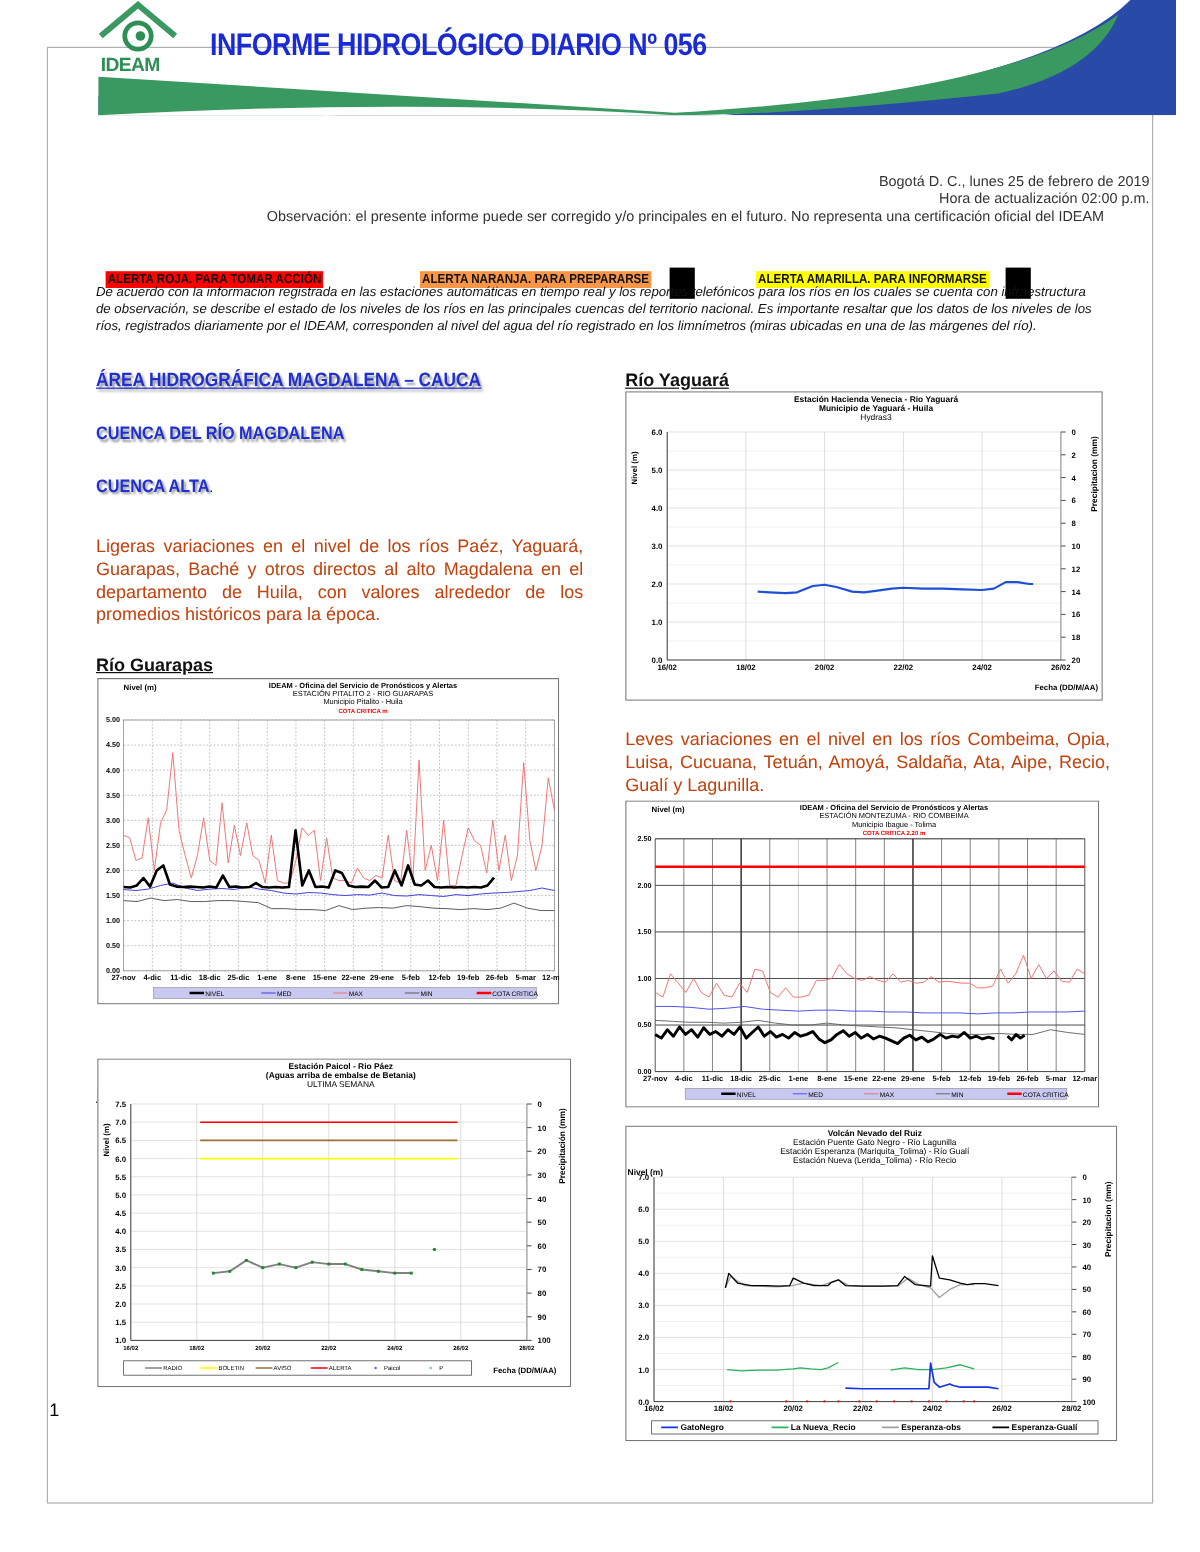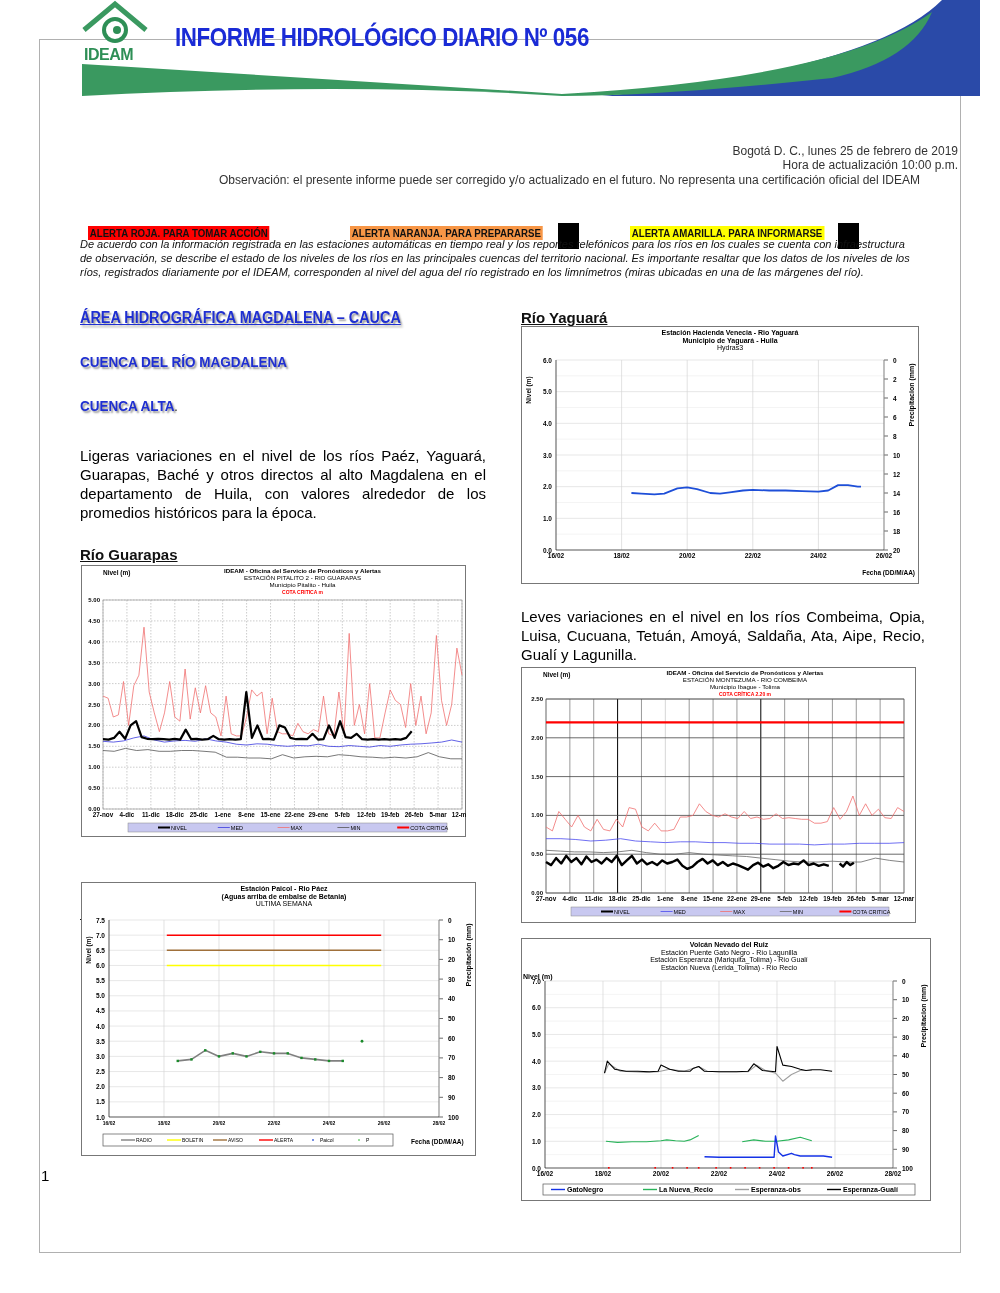--- a/index.html
+++ b/index.html
@@ -12,21 +12,21 @@
   .meta { position: absolute; right: 42px; text-align: right; font-size: 12px; color: #333; }
   .alerts { position: absolute; top: 172px; left: 50px; width: 860px; height: 18px; }
   .alert { position: absolute; font-size: 11px; font-weight: bold; padding: 1px 2px; white-space: nowrap; transform: scaleX(0.88); transform-origin: left center; }
   .alert-red { background: #ff0000; color: #111; left: 0; }
   .alert-orange { background: #f79646; color: #111; left: 262px; }
   .alert-yellow { background: #ffff00; color: #111; left: 542px; }
   .blackbox { position: absolute; width: 21px; height: 26px; background: #000; top: -3px; }
   .intro { position: absolute; left: 40px; top: 198px; width: 830px; font-size: 11px; font-style: italic; line-height: 14px; color: #111; }
   .h-area { position: absolute; left: 41px; top: 270px; font-size: 16px; font-weight: bold; color: #1f2fd1; text-decoration: underline; text-shadow: 2px 2px 2px #999; transform: scaleX(0.9); transform-origin: left; white-space: nowrap; }
   .h-cuenca { position: absolute; left: 41px; font-size: 15px; font-weight: bold; color: #1f2fd1; text-shadow: 2px 2px 2px #999; transform: scaleX(0.9); transform-origin: left; white-space: nowrap; }
-  .para { position: absolute; font-size: 15px; line-height: 19px; text-align: justify; color: #000000; }
+  .para { position: absolute; font-size: 15px; line-height: 19px; text-align: justify; color: #c2410c; }
   .river { position: absolute; font-size: 15px; font-weight: bold; color: #111; text-decoration: underline; }
   .chart { position: absolute; background: #fff; }
   .chart svg { display: block; }
   .pnum { position: absolute; left: 41px; top: 1167px; font-size: 15px; }
 </style>
 </head>
 <body>
 
 <div class="page"></div>
 
@@ -39,22 +39,22 @@
   <svg width="70" height="50" viewBox="0 0 70 50">
     <path d="M4 30 L35 4 L66 30" fill="none" stroke="#3a9960" stroke-width="5"></path>
     <circle cx="35" cy="30" r="11" fill="none" stroke="#2e8f56" stroke-width="4"></circle>
     <circle cx="37" cy="30" r="4" fill="#2e8f56"></circle>
   </svg>
 </div>
 <div class="logo-text">IDEAM</div>
 <div class="title">INFORME HIDROLÓGICO DIARIO Nº 056</div>
 
 <div class="meta" style="top:144px">Bogotá D. C., lunes 25 de febrero de 2019</div>
-<div class="meta" style="top:158px">Hora de actualización 10:00 p.m.</div>
-<div class="meta" style="top:173px; right:80px">Observación: el presente informe puede ser corregido y/o actualizado en el futuro. No representa una certificación oficial del IDEAM</div>
+<div class="meta" style="top:158px">Hora de actualización 02:00 p.m.</div>
+<div class="meta" style="top:173px; right:80px">Observación: el presente informe puede ser corregido y/o principales en el futuro. No representa una certificación oficial del IDEAM</div>
 
 <div class="alerts" style="top:226px; left:88px;">
   <span class="alert alert-red">ALERTA ROJA. PARA TOMAR ACCIÓN</span>
   <span class="alert alert-orange">ALERTA NARANJA. PARA PREPARARSE</span>
   <span class="blackbox" style="left:470px"></span>
   <span class="alert alert-yellow">ALERTA AMARILLA. PARA INFORMARSE</span>
   <span class="blackbox" style="left:750px"></span>
 </div>
 
 <div class="intro" style="top:237px; left:80px;">De acuerdo con la información registrada en las estaciones automáticas en tiempo real y los reportes telefónicos para los ríos en los cuales se cuenta con infraestructura de observación, se describe el estado de los niveles de los ríos en las principales cuencas del territorio nacional. Es importante resaltar que los datos de los niveles de los ríos, registrados diariamente por el IDEAM, corresponden al nivel del agua del río registrado en los limnímetros (miras ubicadas en una de las márgenes del río).</div>

